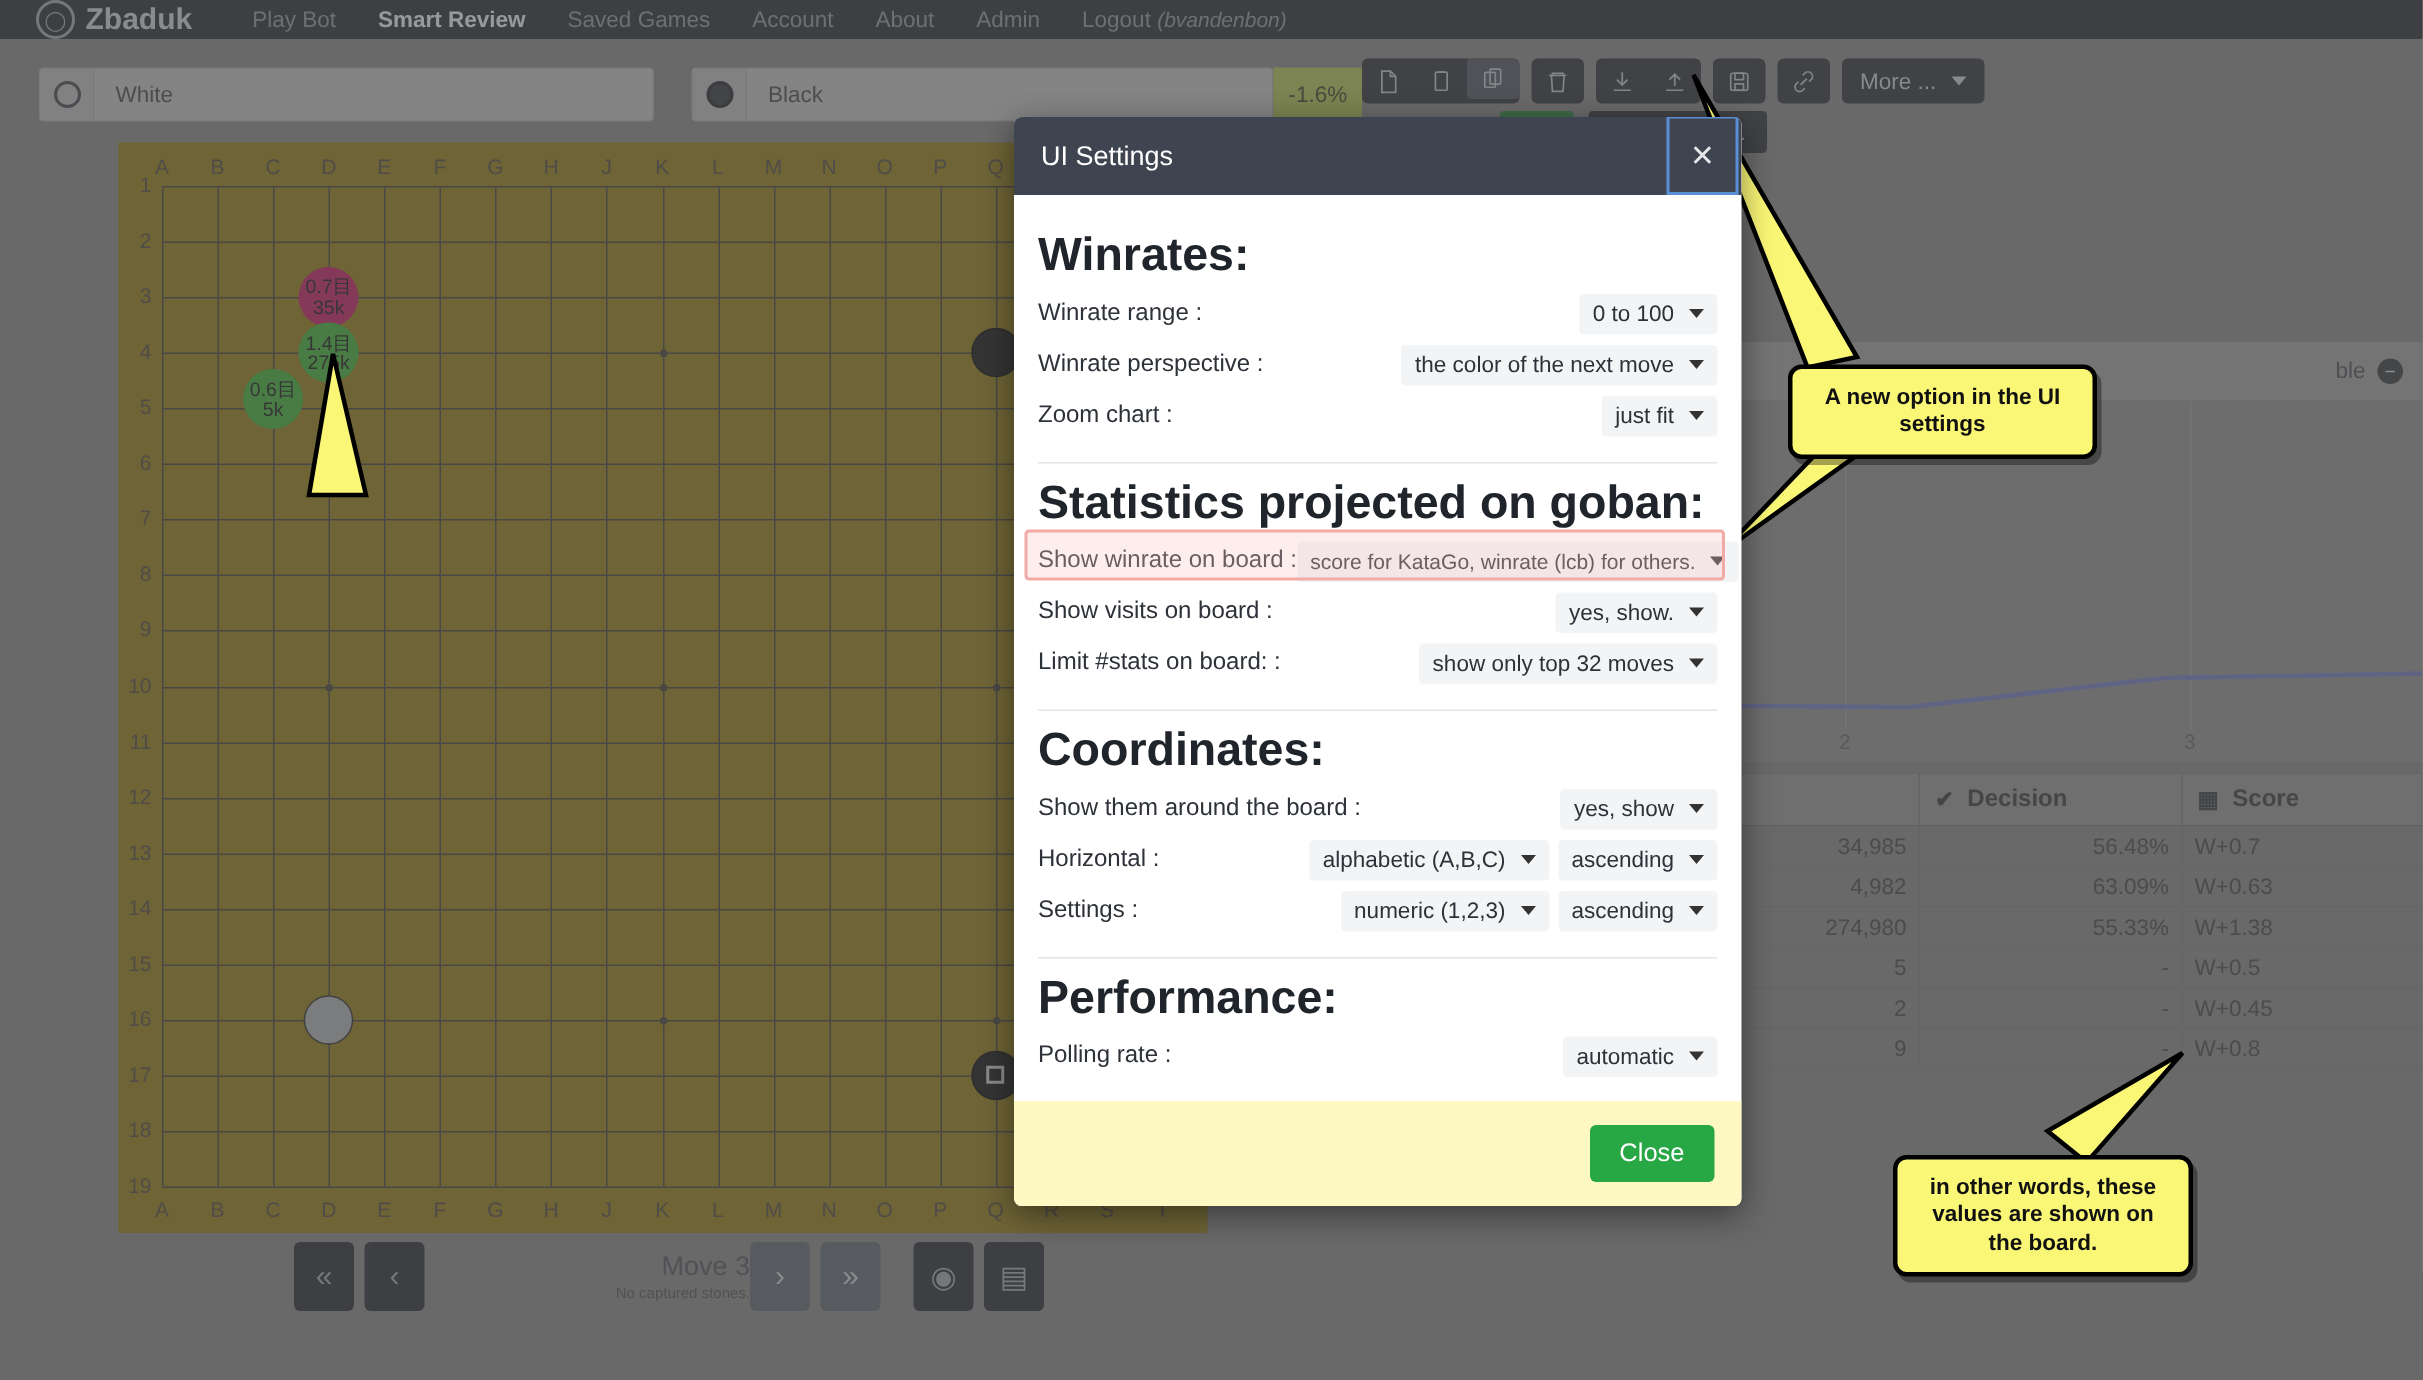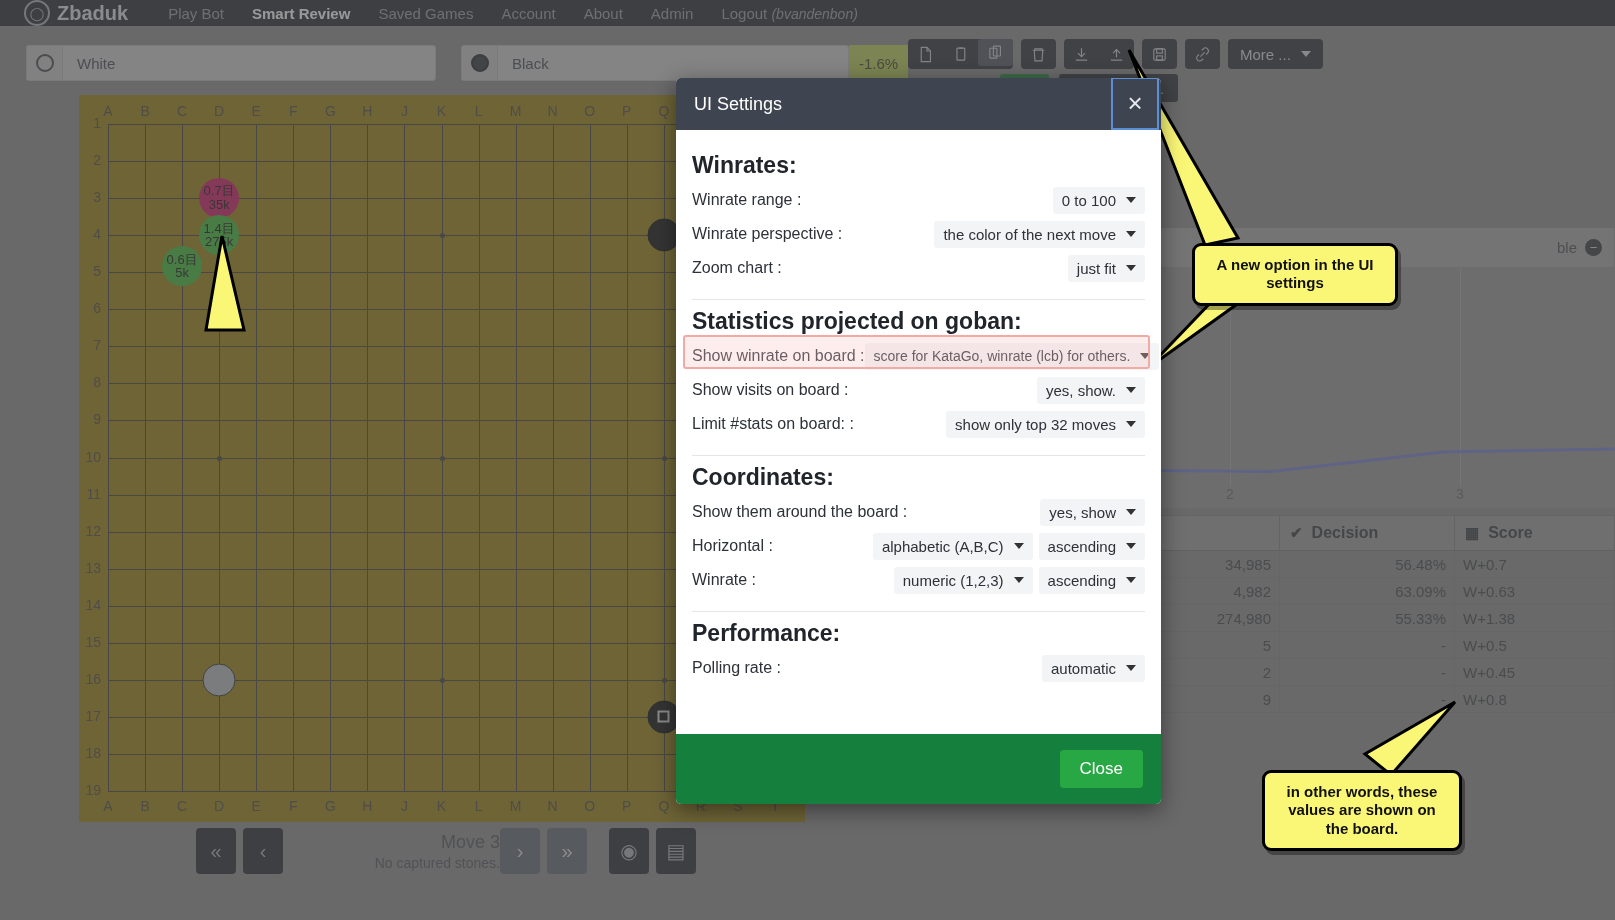--- a/index.html
+++ b/index.html
@@ -125,21 +125,21 @@
 
   
   .botnav { position:absolute; left:196px; top:826px; width:500px; height:50px; display:flex; align-items:center; }
   .navbtn {
     width:40px;height:46px;background:#272b33;border-radius:4px;
     display:flex;align-items:center;justify-content:center;color:#9ba0a8;font-size:20px;
   }
   .navbtn.lite { background:#5a5f68; color:#c8ccd2; }
   .movelabel { flex:1; text-align:right; color:#4a4e55; }
   .movelabel .m1 { font-size:18px; }
-  .movelabel .m2 { font-size:14px; margin-top:2px; }
+  .movelabel .m2 { font-size:10px; margin-top:2px; }
   .navbtn.dark2 { background:#21252b; }
 
   
   .chartpanel { position:absolute; left:1100px; top:228px; width:515px; height:280px; }
   .chart-head {
     position:absolute; left:0; top:0; width:515px; height:40px;
     display:flex; align-items:center; background:#9a9a9a;
     border-bottom:1px solid #888;
   }
   .ch-cell { display:flex;align-items:center;gap:8px;padding:0 12px;height:100%;color:#43474e;font-size:15px; border-right:1px solid #888;}
@@ -174,36 +174,36 @@
     height:52px; background:#3e4450; display:flex; align-items:center;
     padding:0 18px; flex-shrink:0; position:relative;
   }
   .modal-title { color:#fff; font-size:18px; }
   .modal-close {
     position:absolute; right:2px; top:-1px; width:48px; height:53px;
     display:flex; align-items:center; justify-content:center;
     color:#e6e8eb; font-size:26px; border:2px solid #5a8fd6; font-weight:300;
   }
   .modal-body { flex:1; padding: 14px 16px 0 16px; overflow:hidden; }
-  .sect-title { font-size:23px; font-weight:bold; color:#20242b; margin: 8px 0 4px 0; }
+  .sect-title { font-size:31px; font-weight:bold; color:#20242b; margin: 8px 0 4px 0; }
   .row {
     display:flex; align-items:center; height:34px; position:relative;text-align:center;
   }
   .row .lbl { font-size:16px; color:#2d3138; white-space:nowrap; }
   .row .spacer { flex:1; }
   .sel {
     background:#f2f4f6; border-radius:3px; height:27px; padding: 0 9px;
     display:flex; align-items:center; gap:10px; color:#2d3138; font-size:15px;
     white-space:nowrap;
   }
   .sel .ar { width:0;height:0;border-left:5px solid transparent;border-right:5px solid transparent;border-top:6px solid #333; }
   .sel.small { font-size:14px; }
   .hr { height:1px; background:#e3e6e9; margin: 14px 0 0 0; }
   .modal-foot {
-    height:70px; background:#15803d; display:flex; align-items:center;
+    height:70px; background:#fef9c3; display:flex; align-items:center;
     justify-content:flex-end; padding-right:18px; flex-shrink:0;
   }
   .btn-close-green {
     background:#28a745; color:#fff; font-size:17px; padding: 9px 20px; border-radius:4px;
   }
   .highlight-box {
     position:absolute; left:-9px; top:-4px; width:467px; height:34px;
     border:2px solid #f2aaa4; background:rgba(250,200,195,0.30); border-radius:3px;
     pointer-events:none;
   }
@@ -641,21 +641,21 @@
           <div class="sel" style="margin-right: 6px;">
             <span>alphabetic (A,B,C)</span>
             <span class="ar"></span>
           </div>
           <div class="sel">
             <span>ascending</span>
             <span class="ar"></span>
           </div>
         </div>
         <div class="row">
-          <div class="lbl">Winrate :</div>
+          <div class="lbl">Settings :</div>
           <div class="spacer"></div>
           <div class="sel" style="margin-right: 6px;">
             <span>numeric (1,2,3)</span>
             <span class="ar"></span>
           </div>
           <div class="sel">
             <span>ascending</span>
             <span class="ar"></span>
           </div>
         </div>

